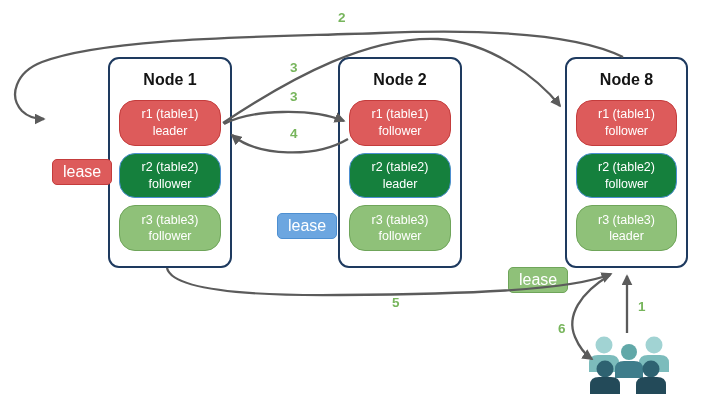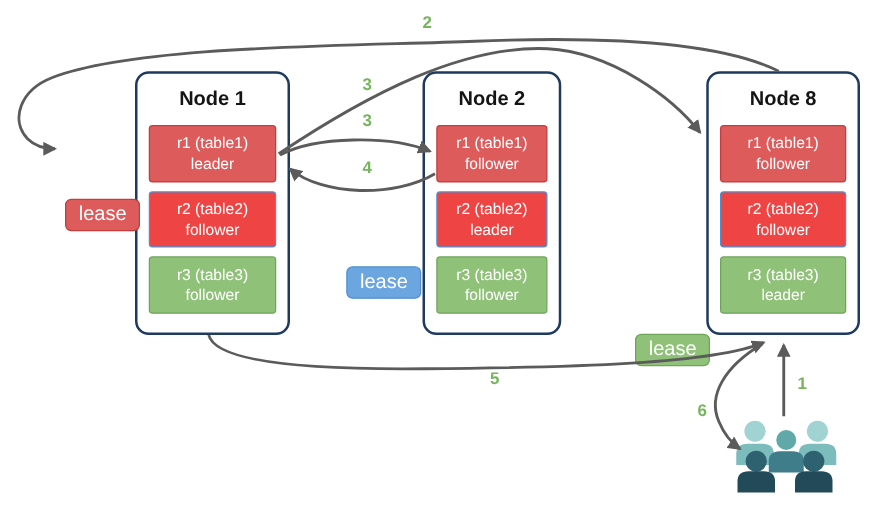--- a/index.html
+++ b/index.html
@@ -8,26 +8,26 @@
 
   .arrows-layer { position:absolute; left:0; top:0; z-index:3; pointer-events:none; }
 
   .node {
     position:absolute; top:57px; width:124px; height:211px;
     background:#ffffff; border:2px solid #1e3a5f; border-radius:11px;
     display:flex; flex-direction:column; padding:8px 9px; z-index:2;
   }
   .node-title { text-align:center; font-weight:bold; font-size:16px; color:#141414; margin:4px 0 11px; }
   .replica {
-    height:49px; border-radius:3px; margin-bottom:7px;
+    height:49px; border-radius:16px; margin-bottom:7px;
     display:flex; flex-direction:column; justify-content:center;
     text-align:center; color:#ffffff; font-size:12.5px; line-height:1.32;
   }
   .c-red   { background:#dd5b5b; border:1.5px solid #c43c3c; }
-  .c-blue  { background:#ef4444; border:1.5px solid #4d8fd1; }
+  .c-blue  { background:#15803d; border:1.5px solid #4d8fd1; }
   .c-green { background:#8fc179; border:1.5px solid #6fa55a; }
 
   .lease {
     position:absolute; z-index:2; color:#ffffff; font-size:16px;
     padding:3px 10px; border-radius:5px; text-align:left;margin-top:47px;
   }
   .lease-red   { left:52px;  top:112px; background:#dd5b5b; border:1.5px solid #c43c3c; }
   .lease-blue  { left:277px; top:166px; background:#6ca6e0; border:1.5px solid #4d8fd1; }
   .lease-green { left:508px; top:220px; background:#8fc179; border:1.5px solid #6fa55a; }
 
@@ -73,21 +73,21 @@
     <div class="replica c-blue">
       <span>r2 (table2)</span>
       <span>follower</span>
     </div>
     <div class="replica c-green">
       <span>r3 (table3)</span>
       <span>follower</span>
     </div>
   </div>
 
-  <div class="node" style="left:338px;width:111px">
+  <div class="node" style="left:338px;width:124px">
     <div class="node-title">Node 2</div>
     <div class="replica c-red">
       <span>r1 (table1)</span>
       <span>follower</span>
     </div>
     <div class="replica c-blue">
       <span>r2 (table2)</span>
       <span>leader</span>
     </div>
     <div class="replica c-green">

